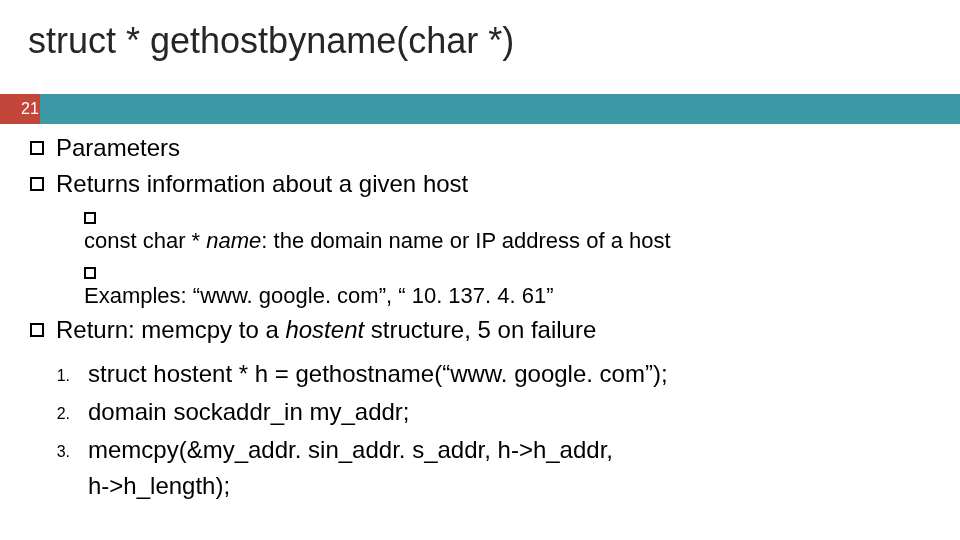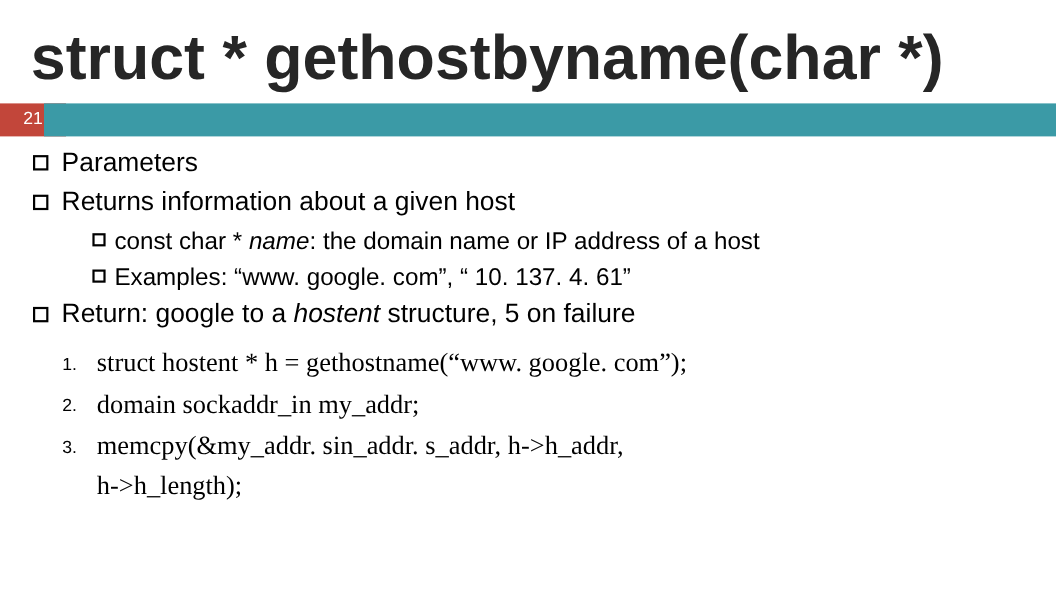--- a/index.html
+++ b/index.html
@@ -15,22 +15,22 @@
   .slide {
     position: relative;
     width: 960px;
     height: 540px;
     box-sizing: border-box;
   }
   .title {
     position: absolute;
     top: 20px;
     left: 28px;
-    font-size: 57px;
-    font-weight: 700;
+    font-size: 36px;
+    font-weight: 400;
     color: #262626;
     letter-spacing: 0px;
   }
   .band-red {
     position: absolute;
     top: 94px;
     left: 0;
     width: 60px;
     height: 30px;
     background: #c2463a;
@@ -68,20 +68,21 @@
     margin-top: 11px;
     margin-right: 12px;
     flex: 0 0 auto;
   }
   .b2 {
     display: flex;
     align-items: flex-start;
     margin-left: 54px;
     font-size: 22px;
     margin-bottom: 0px;
+    flex-direction: column;
   }
   .b2 .mark {
     width: 12px;
     height: 12px;
     border: 2px solid #000;
     box-sizing: border-box;
     margin-top: 10px;
     margin-right: 8px;
     flex: 0 0 auto;
   }
@@ -98,21 +99,20 @@
   .num-item .num {
     width: 40px;
     text-align: right;
     font-size: 16px;
     margin-top: 8px;
     margin-right: 18px;
     flex: 0 0 auto;
   }
   .num-item .txt {
     flex: 1;
-    font-family: Liberation Serif, serif;
   }
 </style>
 </head>
 <body>
 
 <div class="slide">
 
   <div class="title">struct * gethostbyname(char *)</div>
 
   <div class="band-red">21</div>
@@ -138,21 +138,21 @@
     </div>
 
     <div class="b2">
       <span class="mark"></span>
       <span>Examples: “www. google. com”, “ 10. 137. 4. 61”</span>
     </div>
 
     <div class="b1">
       <span class="mark"></span>
       <span>
-        <span>Return: google to a </span><span class="ital">hostent</span><span> structure, 5 on failure</span>
+        <span>Return: memcpy to a </span><span class="ital">hostent</span><span> structure, 5 on failure</span>
       </span>
     </div>
 
 
     <div class="num-list">
       <div class="num-item">
         <span class="num">1.</span>
         <span class="txt">struct hostent * h = gethostname(“www. google. com”);</span>
       </div>
       <div class="num-item">

